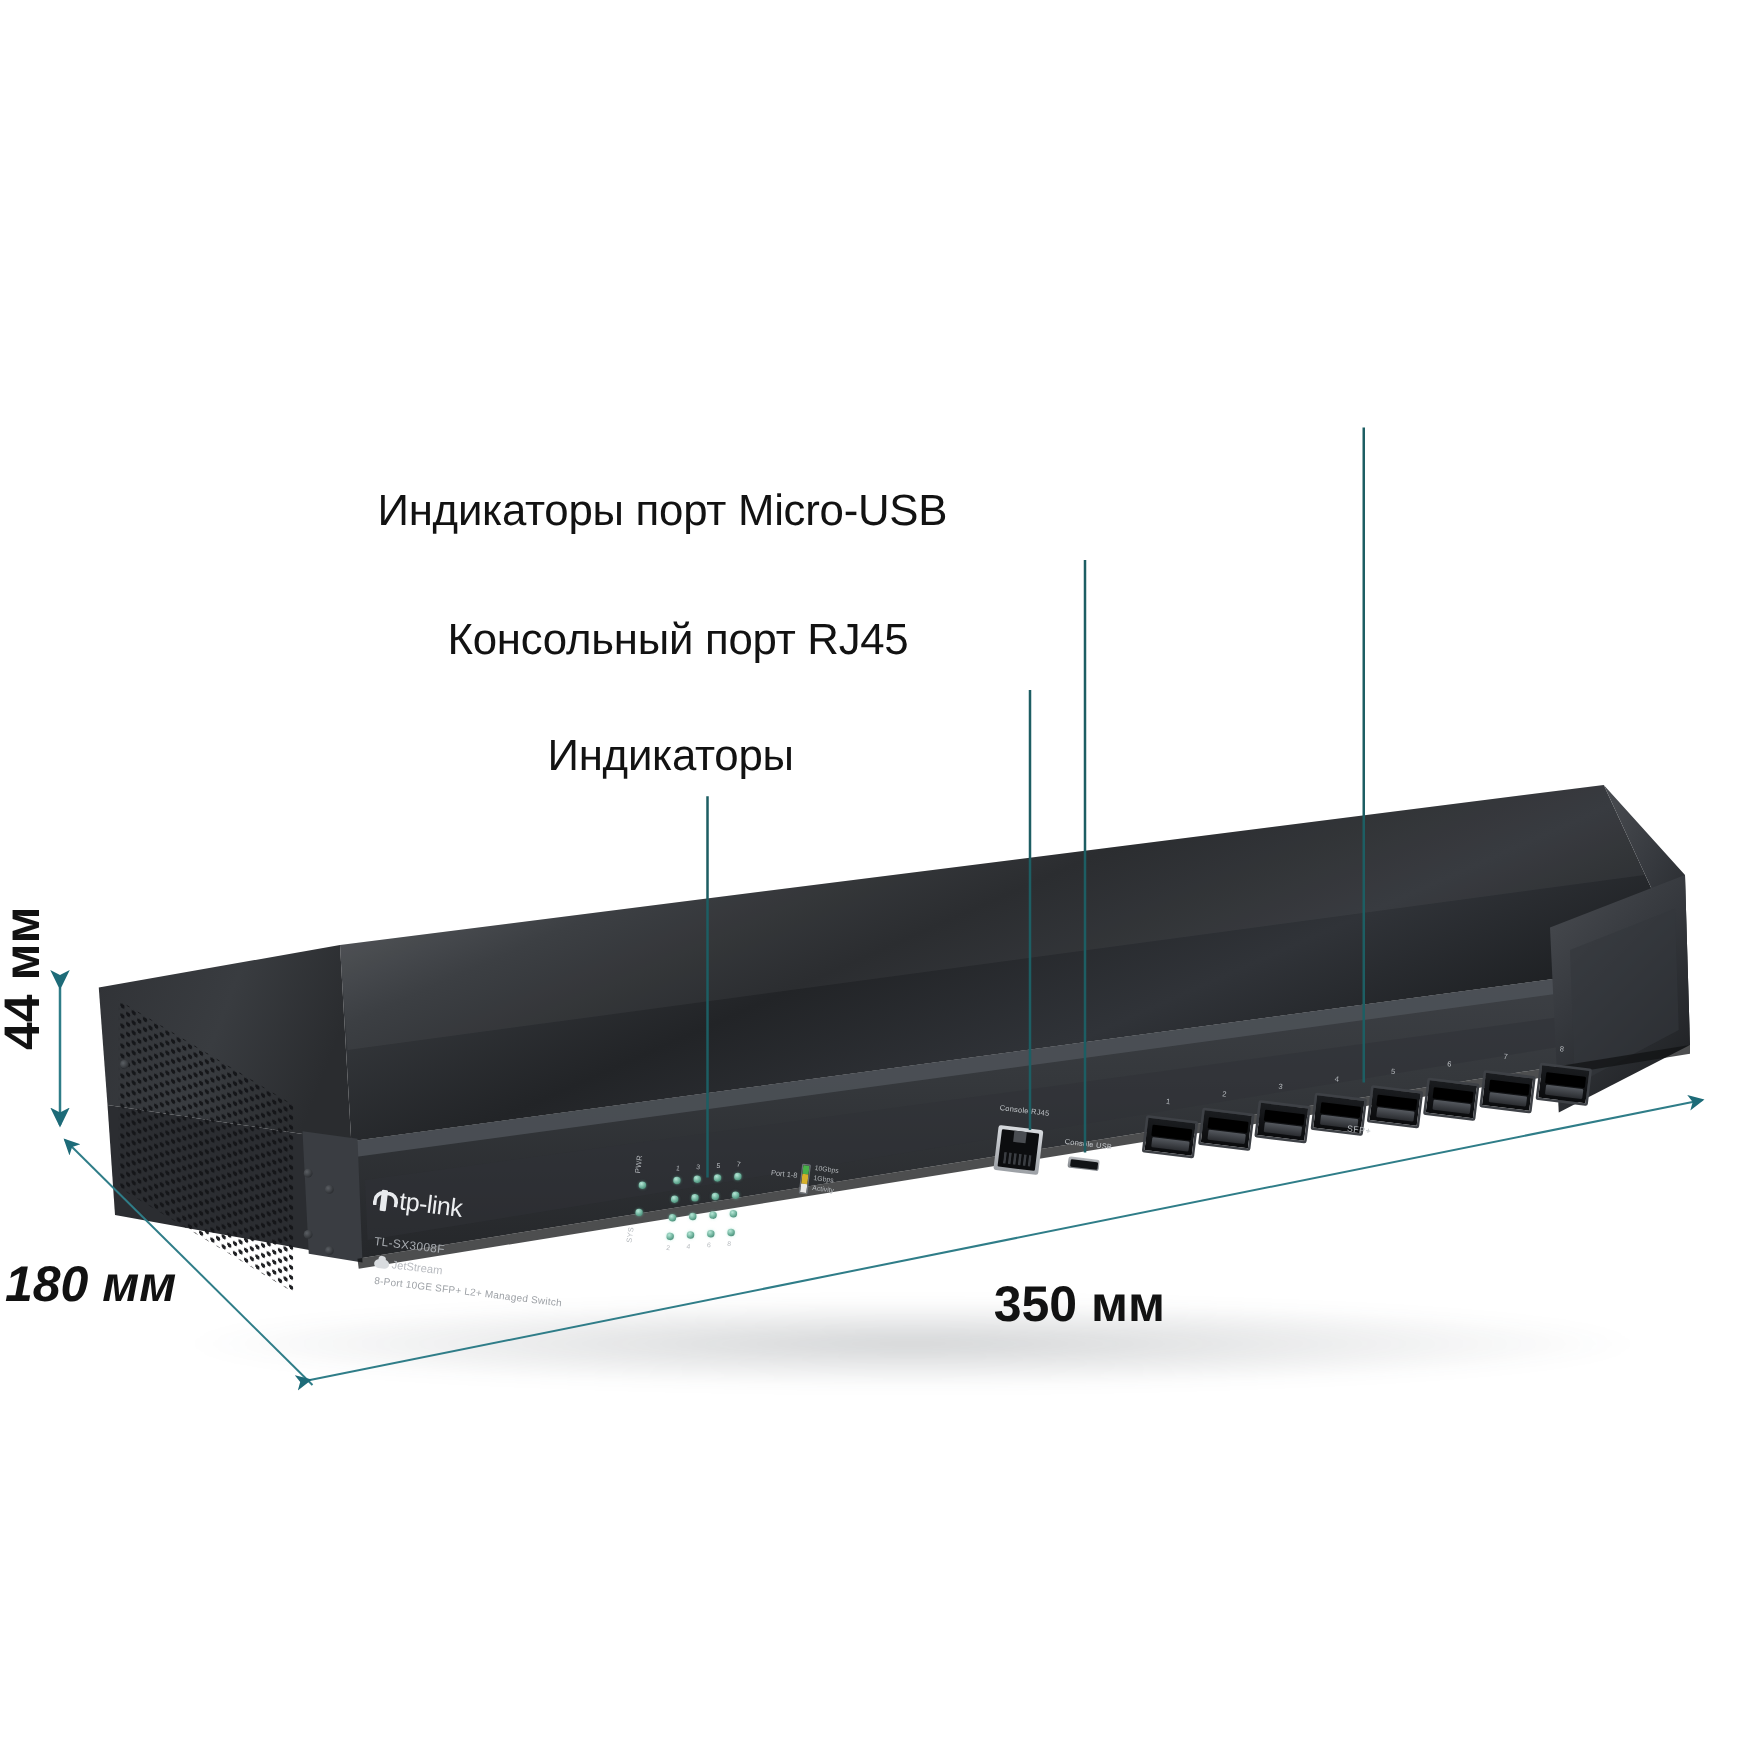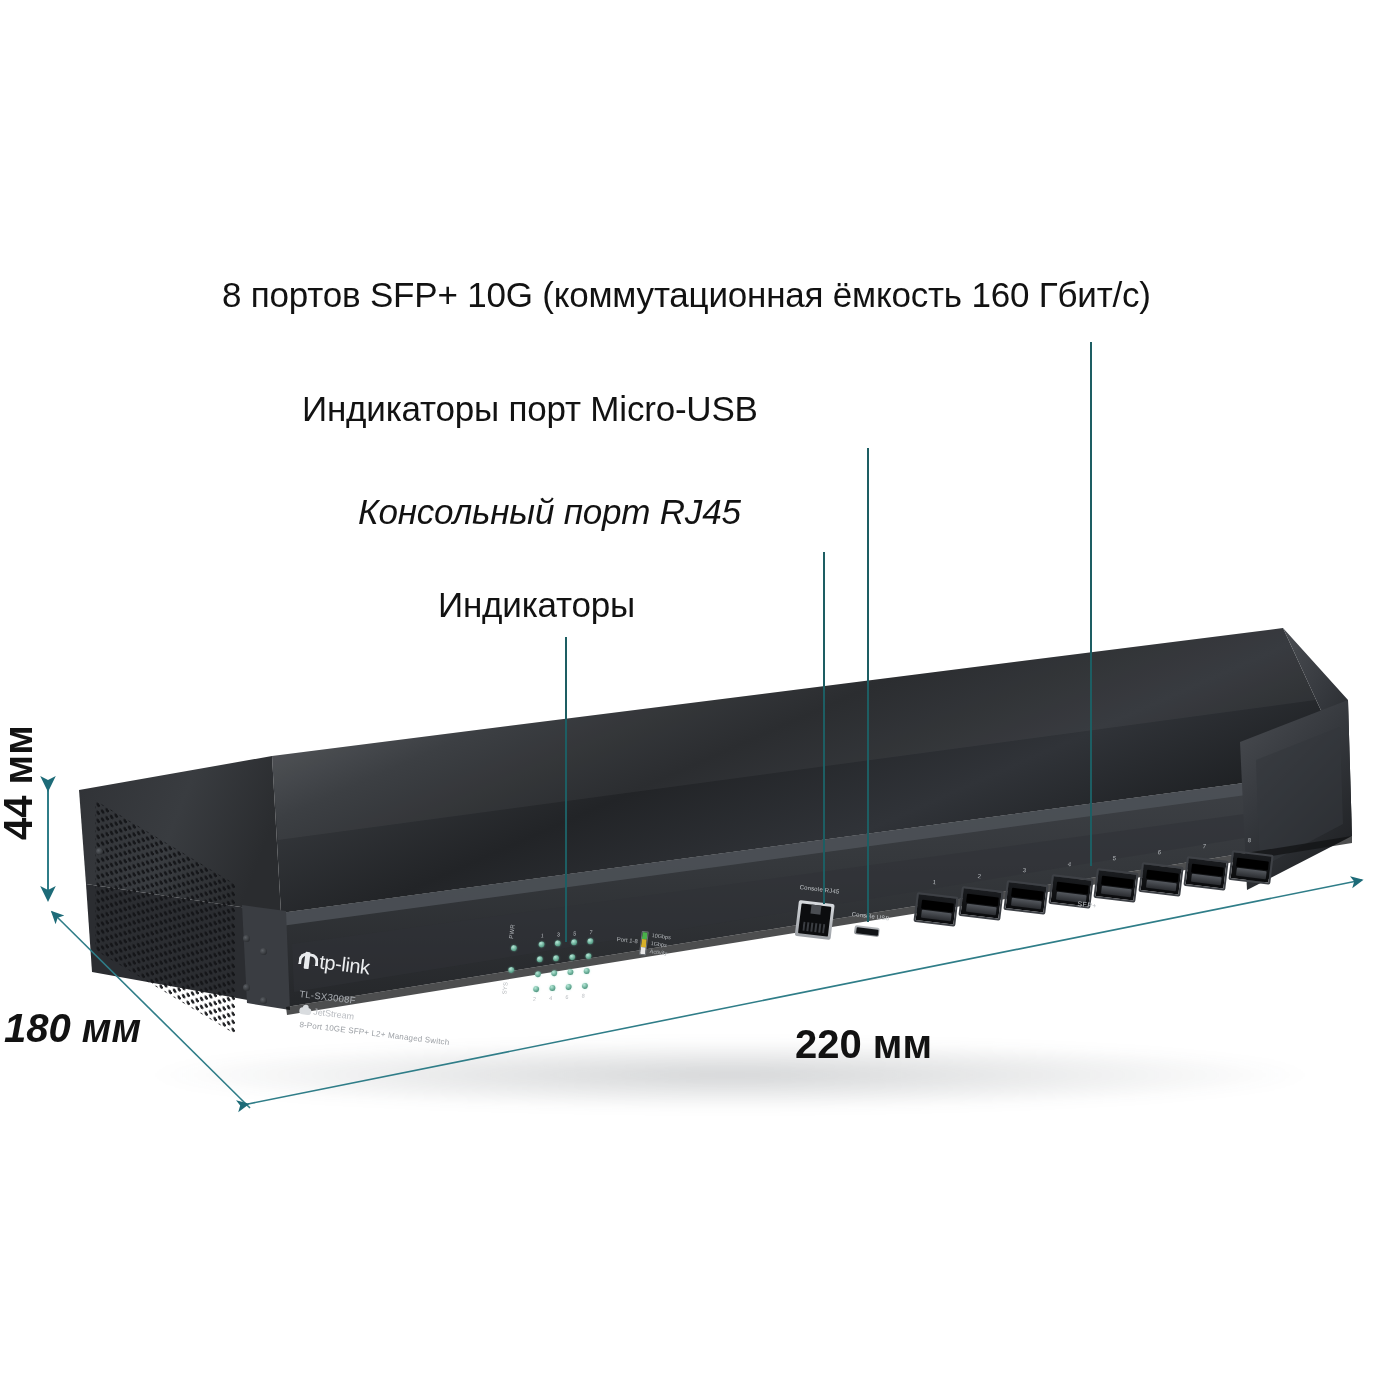--- a/index.html
+++ b/index.html
@@ -16,21 +16,21 @@
   .callout{
     position:absolute;
     color:#121212;
     font-family:"Liberation Sans",sans-serif;
     font-weight:400;
     white-space:nowrap;
     letter-spacing:-0.2px;
   }
   #lbl-sfp  {left:222px; top:275px;  font-size:35px;}
   #lbl-usb  {left:302px; top:389px;  font-size:35px;}
-  #lbl-rj45 {left:358px; top:492px;  font-size:35px;font-style:italic;}
+  #lbl-rj45 {left:358px; top:492px;  font-size:35px;}
   #lbl-leds {left:438px; top:585px;  font-size:35px;}
 
   
   .dim{
     position:absolute;
     color:#121212;
     font-weight:700;
     white-space:nowrap;
     font-family:"Liberation Sans",sans-serif;
   }
@@ -424,22 +424,21 @@
       </marker>
     </defs>
 
     <line x1="48" y1="790" x2="48" y2="900" stroke="#2f7d88" stroke-width="2" marker-start="url(#ah2)" marker-end="url(#ah)"></line>
 
     <line x1="250" y1="1108" x2="52" y2="912" stroke="#2f7d88" stroke-width="1.6" marker-end="url(#ah)"></line>
 
     <line x1="248" y1="1104" x2="1362" y2="880" stroke="#2f7d88" stroke-width="1.6" marker-start="url(#ah2)" marker-end="url(#ah)"></line>
   </svg>
 
-  <div class="callout" id="lbl-sfp">8 портов SFP+ 10G (коммутационная ёмкость 160 Гбит/с)</div>
   <div class="callout" id="lbl-usb">Индикаторы порт Micro-USB</div>
   <div class="callout" id="lbl-rj45">Консольный порт RJ45</div>
   <div class="callout" id="lbl-leds">Индикаторы</div>
 
   <div class="dim" id="dim-h">44 мм</div>
   <div class="dim" id="dim-d">180 мм</div>
-  <div class="dim" id="dim-w">220 мм</div>
+  <div class="dim" id="dim-w">350 мм</div>
 
 </div>
 
 </body></html>

